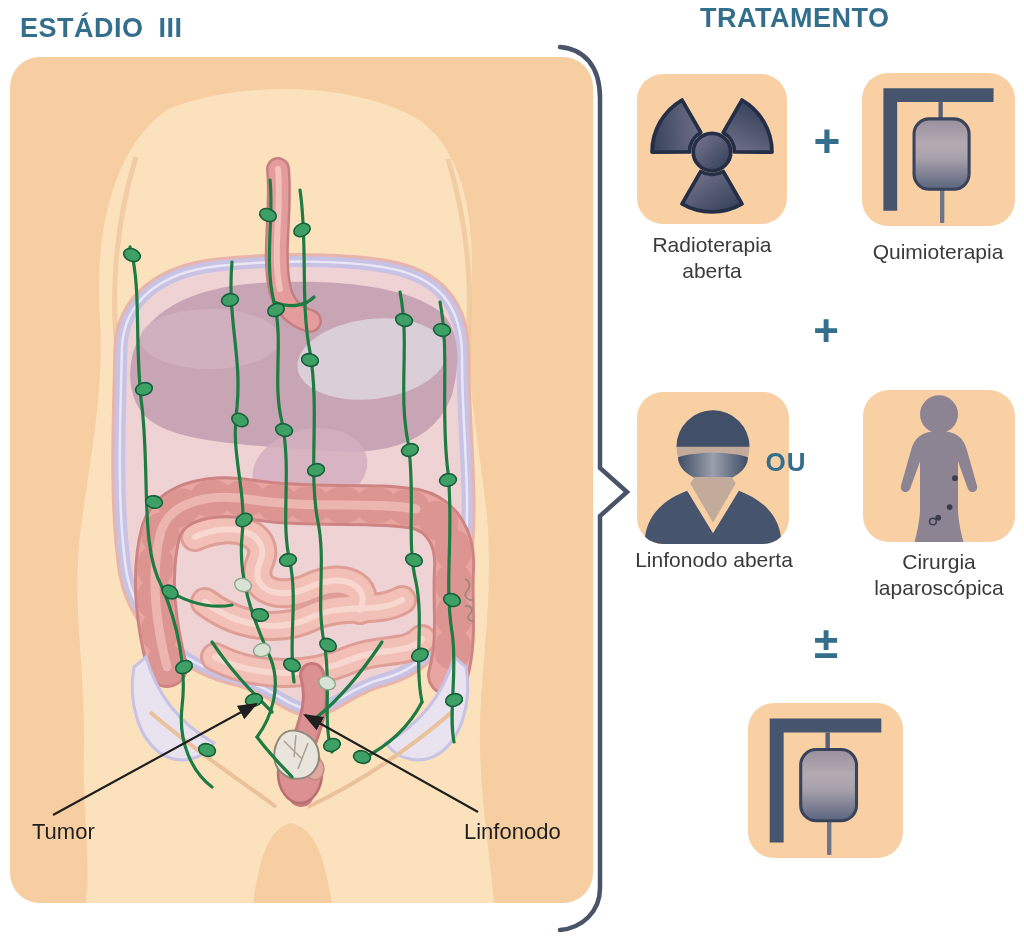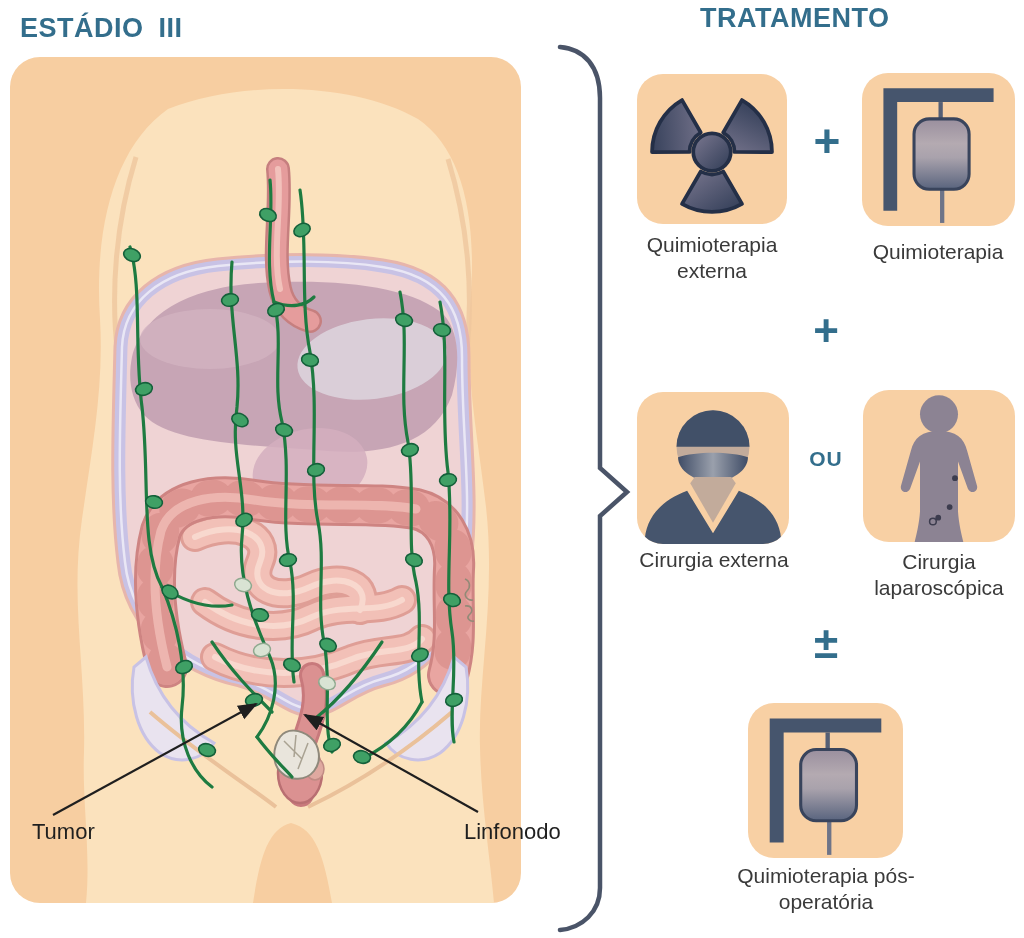--- a/index.html
+++ b/index.html
@@ -3,21 +3,21 @@
 <meta charset="utf-8">
 <style>
   html,body{margin:0;padding:0;background:#ffffff;}
   body{font-family:"Liberation Sans", sans-serif;}
   .stage{position:relative;width:1024px;height:938px;background:#ffffff;overflow:hidden;}
 
   .title{position:absolute;font-weight:bold;font-size:27px;color:#336E8C;letter-spacing:.5px;}
   .title.left{left:12px;top:13px;word-spacing:7px;margin-left:8px;}
   .title.right{left:700px;top:3px;width:250px;word-spacing:2px;}
 
-  .anatomy-card{position:absolute;left:10px;top:57px;width:511px;height:846px;
+  .anatomy-card{position:absolute;left:10px;top:57px;width:583px;height:846px;
     background:#F7CEA1;border-radius:30px;}
   .anatomy-card svg{position:absolute;left:0;top:0;}
 
   .callout{position:absolute;font-size:22px;color:#1f1f1f;}
   .callout.tumor{left:22px;top:762px;}
   .callout.linfonodo{left:454px;top:762px;}
 
   .bracket{position:absolute;left:556px;top:40px;}
 
   .tcard{position:absolute;background:#F8D0A4;border-radius:26px;}
@@ -32,21 +32,21 @@
   .card-chemo2{left:748px;top:703px;width:155px;height:155px;}
 
   .lbl-radio{left:622px;top:232px;width:180px;}
   .lbl-chemo1{left:848px;top:239px;width:180px;}
   .lbl-surgeon{left:614px;top:547px;width:200px;}
   .lbl-lap{left:848px;top:549px;width:182px;}
   .lbl-chemo2{left:726px;top:863px;width:200px;}
 
   .op-plus1{left:803px;top:114px;width:48px;font-size:46px;}
   .op-plus2{left:802px;top:306px;width:48px;font-size:44px;}
-  .op-or{left:798px;top:447px;width:56px;font-size:21px;letter-spacing:1px;}
+  .op-or{left:758px;top:447px;width:56px;font-size:26px;letter-spacing:1px;}
   .op-pm{left:802px;top:618px;width:48px;font-size:44px;}
 </style>
 </head>
 <body>
 
 <div class="stage">
 
   <div class="title left">ESTÁDIO III</div>
   <div class="title right">TRATAMENTO</div>
 
@@ -195,21 +195,21 @@
         </linearGradient>
       </defs>
       <g fill="url(#radG)" stroke="#242F47" stroke-width="2.5" stroke-linejoin="round">
         <path d="M 42.5,65 A 15,15 0 0 0 57.5,65 L 70,86.6 A 40,40 0 0 1 30,86.6 Z"></path>
         <path d="M 42.5,65 A 15,15 0 0 0 57.5,65 L 70,86.6 A 40,40 0 0 1 30,86.6 Z" transform="rotate(120 50 52)"></path>
         <path d="M 42.5,65 A 15,15 0 0 0 57.5,65 L 70,86.6 A 40,40 0 0 1 30,86.6 Z" transform="rotate(240 50 52)"></path>
         <circle cx="50" cy="52" r="12.5"></circle>
       </g>
     </svg>
   </div>
-  <div class="tlabel lbl-radio">Quimioterapia externa</div>
+  <div class="tlabel lbl-radio">Radioterapia aberta</div>
 
   <div class="op op-plus1">+</div>
 
   <div class="tcard card-chemo1">
     <svg width="153" height="153" viewBox="0 0 100 100">
       <defs>
         <linearGradient id="bagG" x1="0" y1="0" x2="0" y2="1">
           <stop offset="0" stop-color="#9A8F9E"></stop>
             <stop offset=".35" stop-color="#B4AAB1"></stop>
           <stop offset=".55" stop-color="#A9A2AC"></stop>
@@ -235,21 +235,21 @@
             <stop offset="1" stop-color="#3F4C66"></stop>
         </linearGradient>
       </defs>
       <circle cx="50" cy="36" r="24" fill="#C2AB9B"></circle>
       <path d="M 26,36 A 24,24 0 0 1 74,36 Z" fill="#415068"></path>
       <path d="M 27,43 C 38,39 62,39 73,43 C 73,52 62,59 50,59 C 38,59 27,52 27,43 Z" fill="url(#maskG)"></path>
       <path d="M 35,60 L 50,86 L 65,60 L 62,56 L 38,56 Z" fill="#C2AB9B"></path>
       <path d="M 5,100 C 5,82 17,71 33,65 L 50,93 L 67,65 C 83,71 95,82 95,100 Z" fill="#46556D"></path>
     </svg>
   </div>
-  <div class="tlabel lbl-surgeon">Cirurgia externa</div>
+  <div class="tlabel lbl-surgeon">Linfonodo aberta</div>
 
   <div class="op op-or">OU</div>
 
   <div class="tcard card-lap">
     <svg width="152" height="152" viewBox="0 0 100 100">
       <circle cx="50" cy="16" r="12.5" fill="#8C8393"></circle>
       <path d="M 50,27 C 39,27 33.5,31.5 31.5,40 L 25,63 C 24,67 29,69 31,65 L 37.5,47 L 37.5,80 C 37,88 35,96 34,100 L 66,100 C 65,96 63,88 62.5,80 L 62.5,47 L 69,65 C 71,69 76,67 75,63 L 68.5,40 C 66.5,31.5 61,27 50,27 Z" fill="#8C8393"></path>
       <g fill="#3C3C4E">
         <circle cx="60.5" cy="58" r="1.9"></circle>
         <circle cx="57" cy="77" r="1.9"></circle>
@@ -263,15 +263,14 @@
   <div class="op op-pm">±</div>
 
   <div class="tcard card-chemo2">
     <svg width="155" height="155" viewBox="0 0 100 100">
       <path d="M 14,90 L 14,10 L 86,10 L 86,19 L 23,19 L 23,90 Z" fill="#46556D" stroke-linejoin="round"></path>
       <rect x="50" y="19" width="2.8" height="14" fill="#555F75"></rect>
       <rect x="51" y="75" width="2.8" height="23" fill="#6E7488"></rect>
       <rect x="34" y="30" width="36" height="46" rx="10" fill="url(#bagG)" stroke="#39445C" stroke-width="2"></rect>
     </svg>
   </div>
-  <div class="tlabel lbl-chemo2">Quimioterapia pós-operatória</div>
 
 </div>
 
 </body></html>

